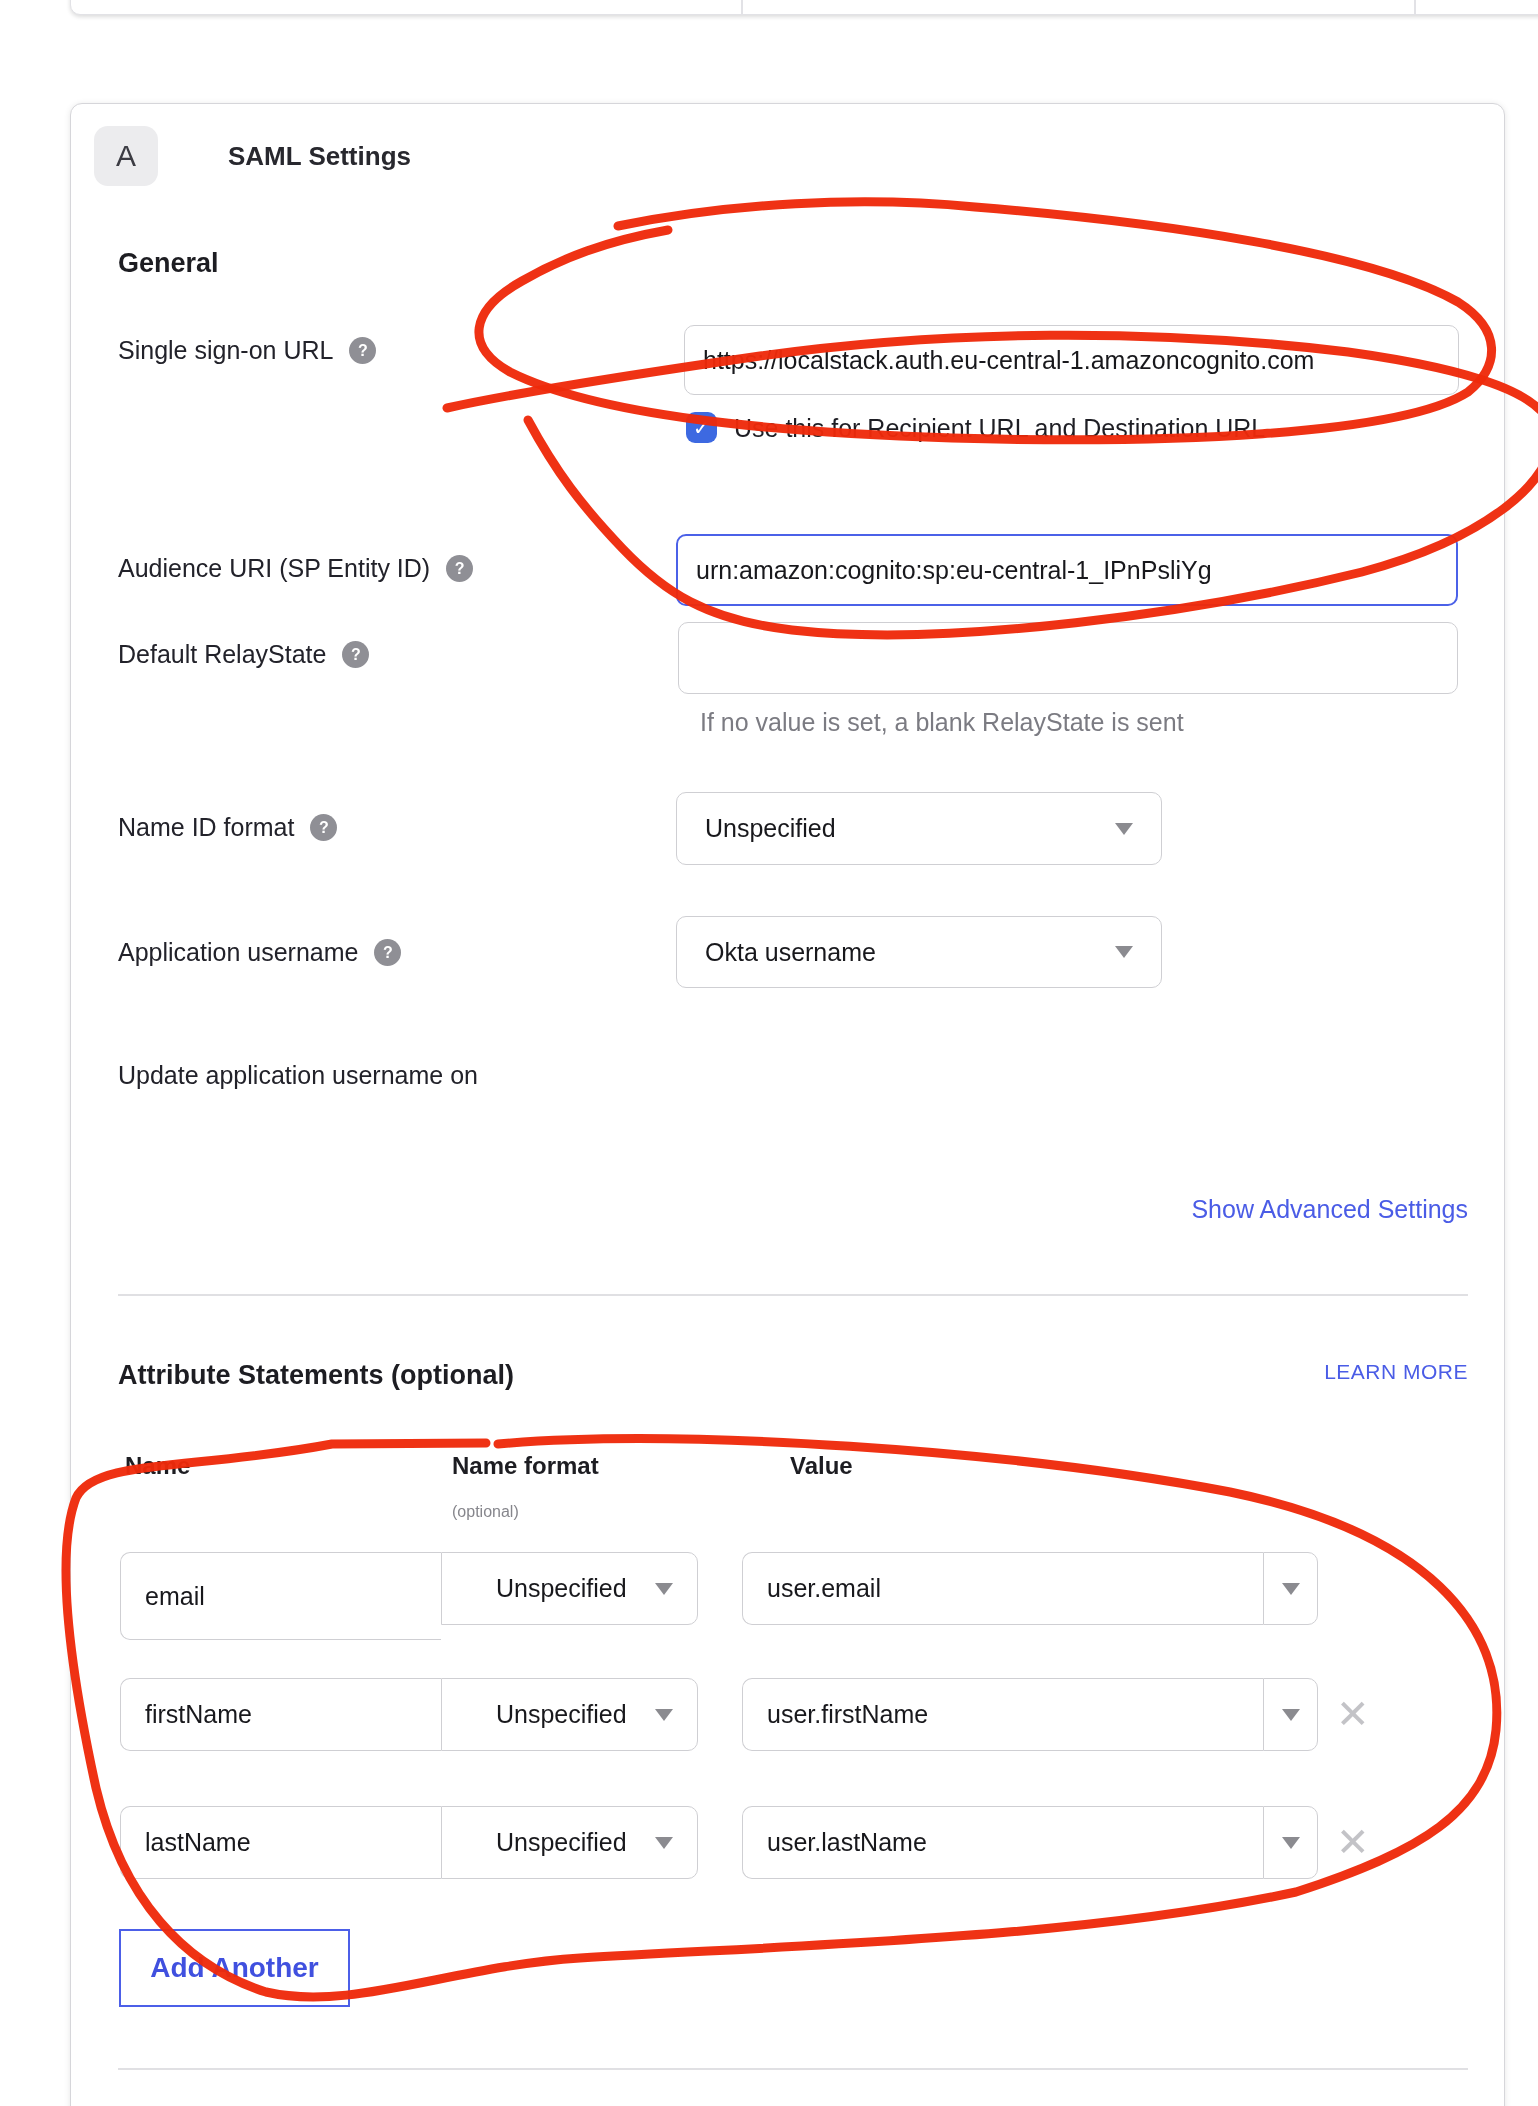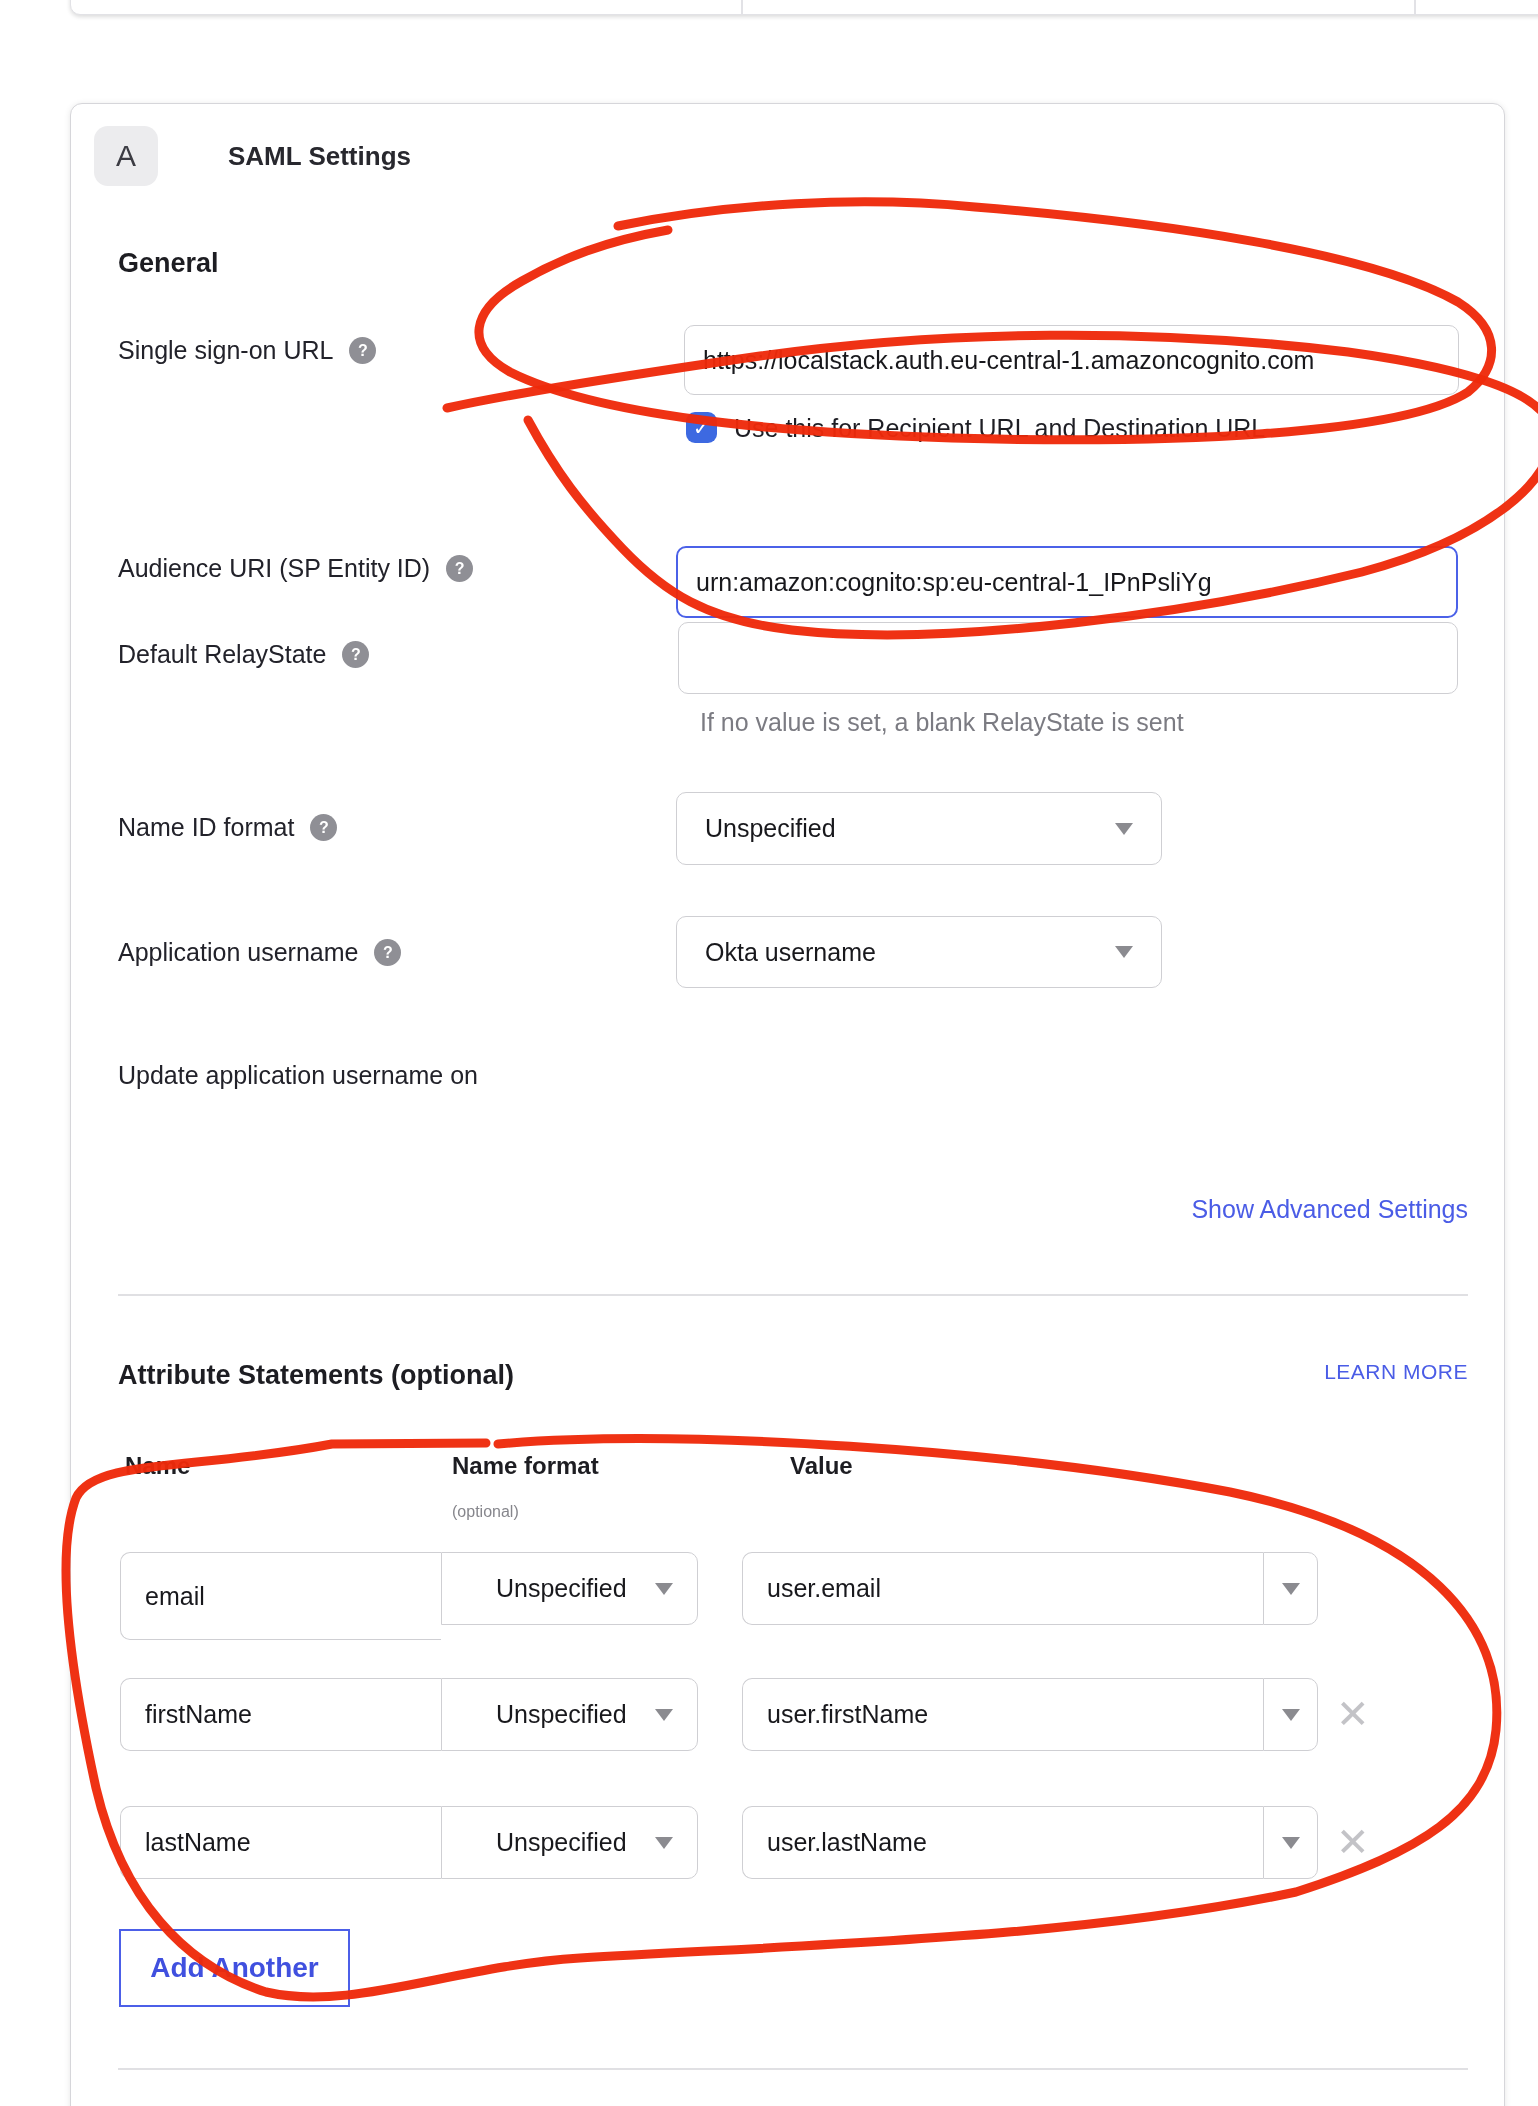--- a/index.html
+++ b/index.html
@@ -112,21 +112,21 @@
   </div>
   <div class="abs checkbox">
     <span>✓</span>
   </div>
   <div class="abs check-label">Use this for Recipient URL and Destination URL</div>
 
   <div class="abs label-row" style="left:118px;top:554px;">
     <span>Audience URI (SP Entity ID)</span>
     <span class="help">?</span>
   </div>
-  <div class="abs input focused" style="left:676px;top:546px;width:782px;height:72px;">
+  <div class="abs input focused" style="left:676px;top:534px;width:782px;height:72px;">
     <span>urn:amazon:cognito:sp:eu-central-1_IPnPsliYg</span>
   </div>
 
   <div class="abs label-row" style="left:118px;top:640px;">
     <span>Default RelayState</span>
     <span class="help">?</span>
   </div>
   <div class="abs input" style="left:678px;top:622px;width:780px;height:72px;">
     <span></span>
   </div>

